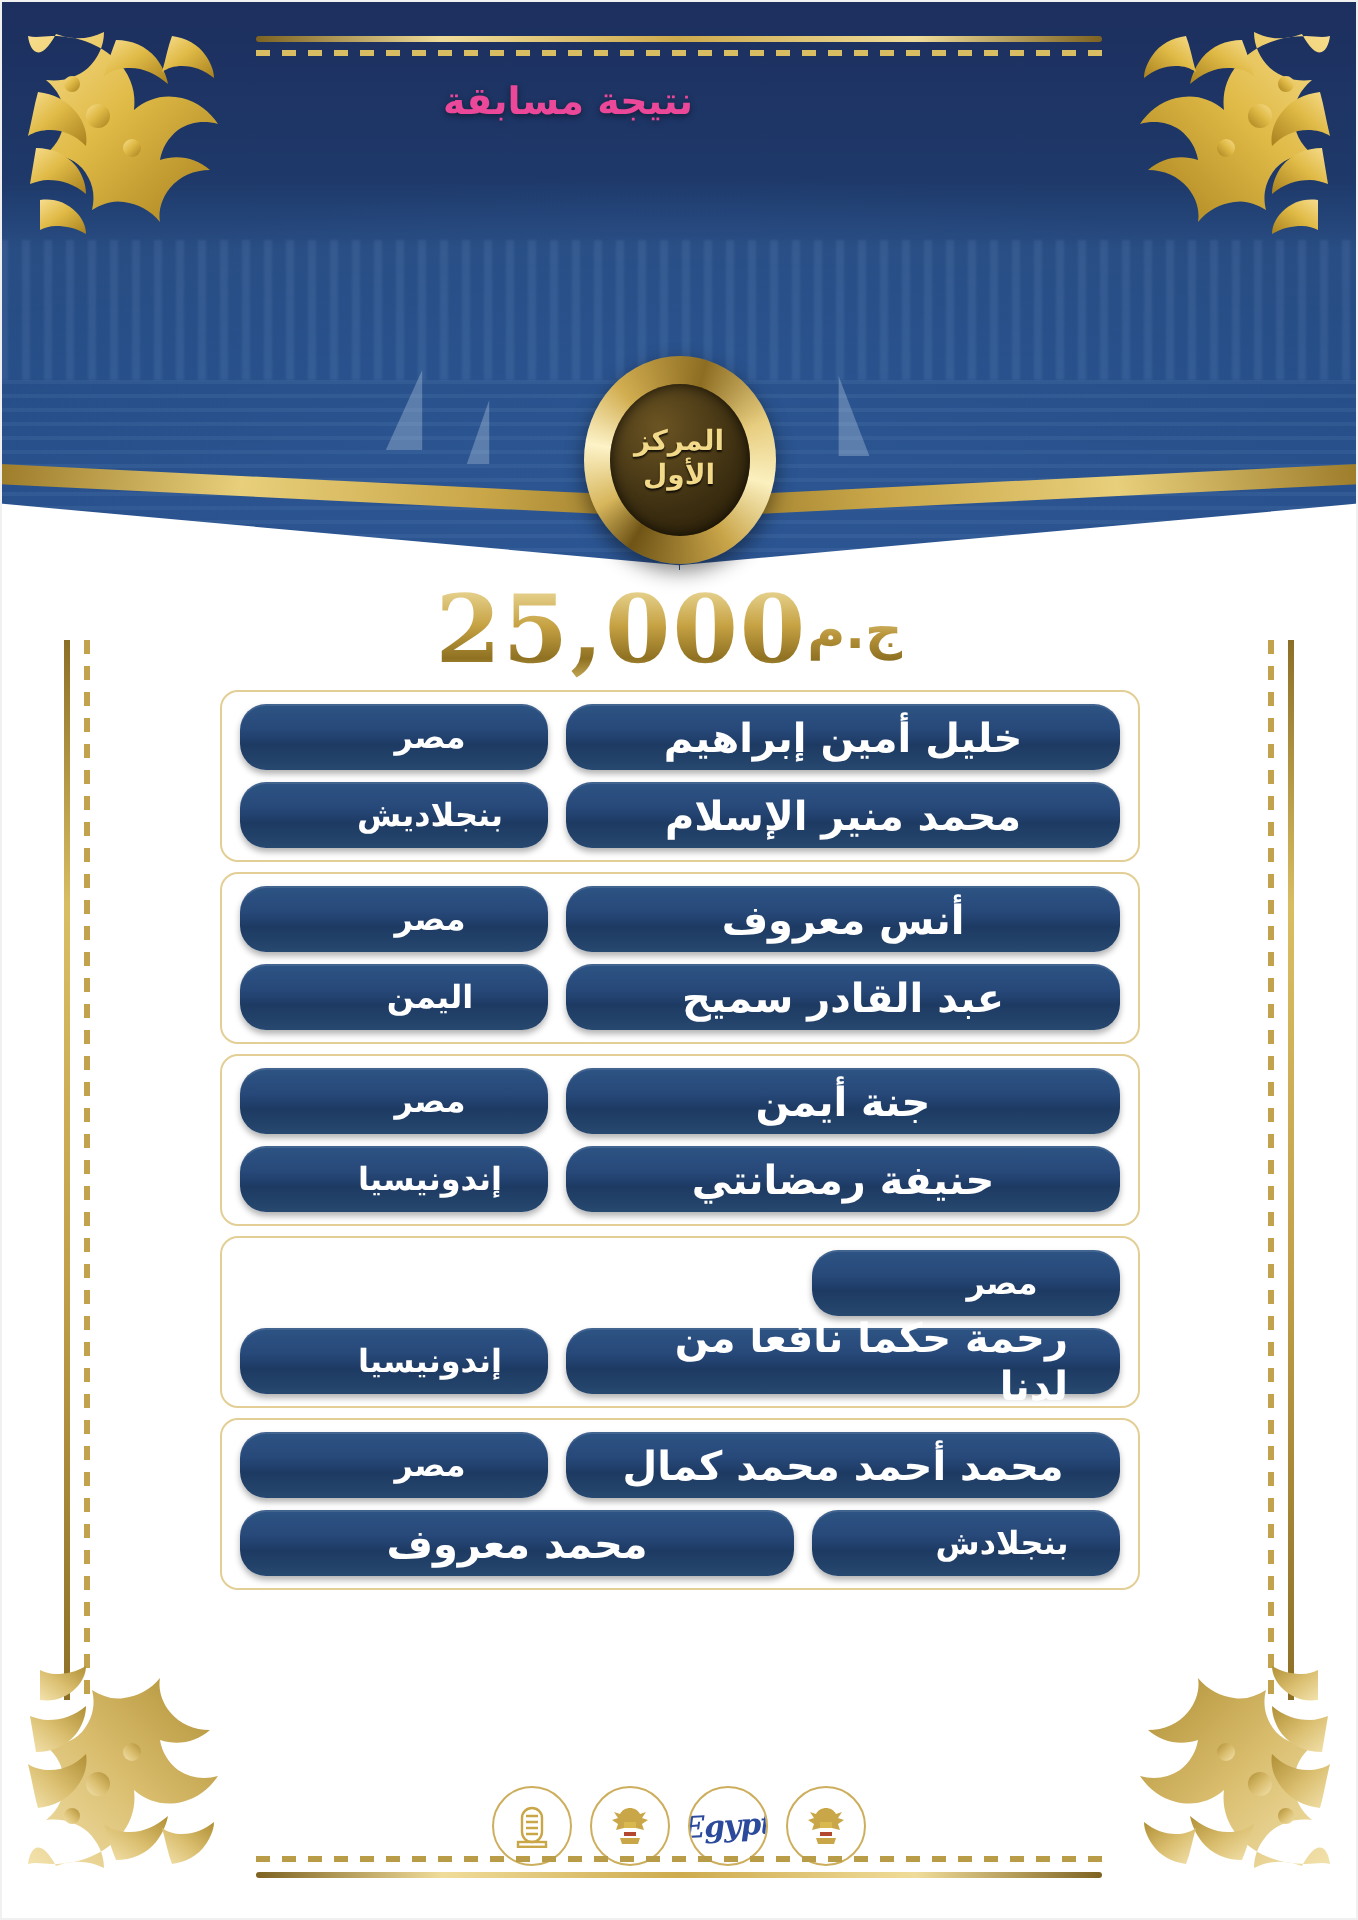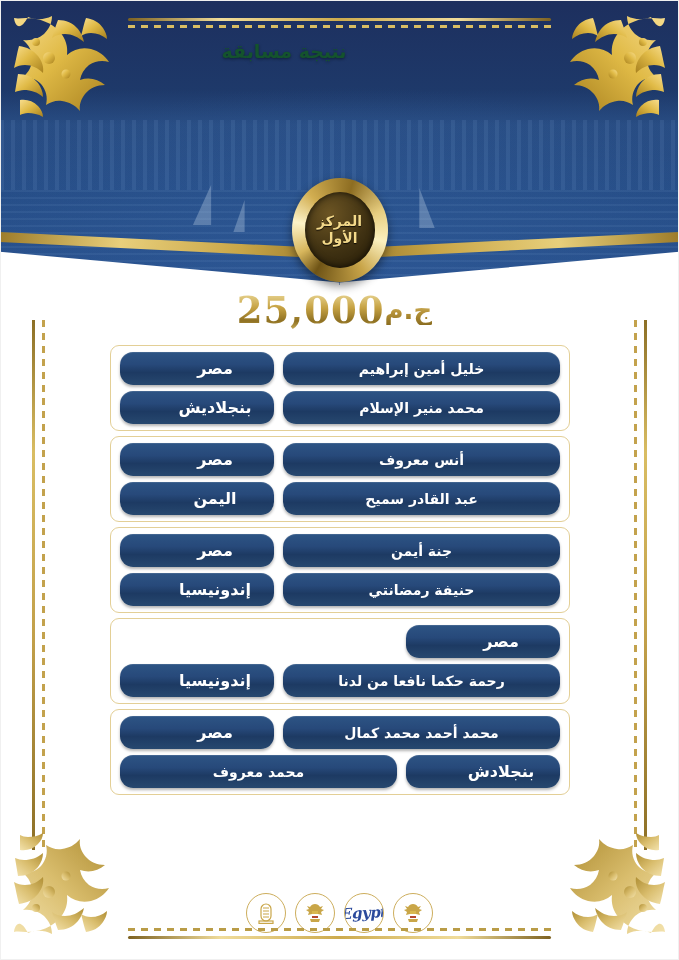--- a/index.html
+++ b/index.html
@@ -101,21 +101,21 @@
   .orn{position:absolute;width:112px;height:118px;z-index:7;pointer-events:none;}
   .orn.tl{left:14px;top:12px;}
   .orn.tr{right:14px;top:12px;transform:scaleX(-1);}
   .orn.bl{left:14px;bottom:22px;transform:scaleY(-1);}
   .orn.br{right:14px;bottom:22px;transform:scale(-1,-1);}
   .orn svg{width:100%;height:100%;display:block;}
 
   
   .subtitle{
     position:absolute;top:40px;left:0;width:568px;text-align:center;z-index:6;
-    color:#14532d;font-size:19px;font-weight:700;letter-spacing:0;
+    color:#ec4899;font-size:19px;font-weight:700;letter-spacing:0;
     text-shadow:0 1px 3px rgba(0,0,0,.45);
   }
   .maintitle{
     position:absolute;top:58px;left:0;width:679px;text-align:center;z-index:6;
     color:#ffffff;font-size:76px;font-weight:700;line-height:1.15;
     font-family:"DejaVu Sans","Liberation Sans",sans-serif;
     text-shadow:0 2px 10px rgba(0,0,0,.55), 0 0 2px rgba(255,255,255,.6);
   }
 
   
@@ -142,21 +142,21 @@
     text-shadow:0 1px 1px rgba(0,0,0,.8);
   }
 
   
   .prize{
     position:absolute;top:288px;left:0;width:679px;text-align:center;z-index:9;
     direction:rtl;
   }
   .prize .amount{
     display:inline-block;vertical-align:middle;
-    font-size:37px;font-weight:700;letter-spacing:1px;
+    font-size:47px;font-weight:700;letter-spacing:1px;
     font-family:"DejaVu Serif","Liberation Serif",serif;
     background:linear-gradient(180deg,#f4e6ae 0%,#c6a243 45%,#8f7122 75%,#d9bd6a 100%);
     -webkit-background-clip:text;background-clip:text;color:transparent;
     -webkit-text-fill-color:transparent;
   }
   .prize .cur{
     display:inline-block;vertical-align:middle;margin-right:10px;
     font-size:26px;font-weight:700;
     background:linear-gradient(180deg,#f1e2a8 0%,#b9953a 55%,#8a6d20 100%);
     -webkit-background-clip:text;background-clip:text;color:transparent;
@@ -199,21 +199,21 @@
   .row:last-child{margin-bottom:0;}
   .pill{
     border-radius:13px;
     background:linear-gradient(180deg,#2d5484 0%,#27497a 38%,#1d3a63 62%,#27486f 100%);
     box-shadow:0 2px 3px rgba(0,0,0,.30), inset 0 1px 0 rgba(255,255,255,.10);
     display:flex;align-items:center;justify-content:center;
     color:#ffffff;font-weight:700;
     height:33px;
     padding-left:36px;
   }
-  .pill.name{flex:1 1 auto;font-size:14px;padding:0 26px;}
+  .pill.name{flex:1 1 auto;font-size:20px;padding:0 26px;}
   .pill.country{flex:0 0 118px;font-size:16px;}
 
   
   .logos{
     position:absolute;left:0;top:893px;width:679px;z-index:6;
     display:flex;align-items:center;justify-content:center;gap:9px;
   }
   .logo{
     width:38px;height:38px;border-radius:50%;
     border:1.4px solid #cdae5d;background:#ffffff;

